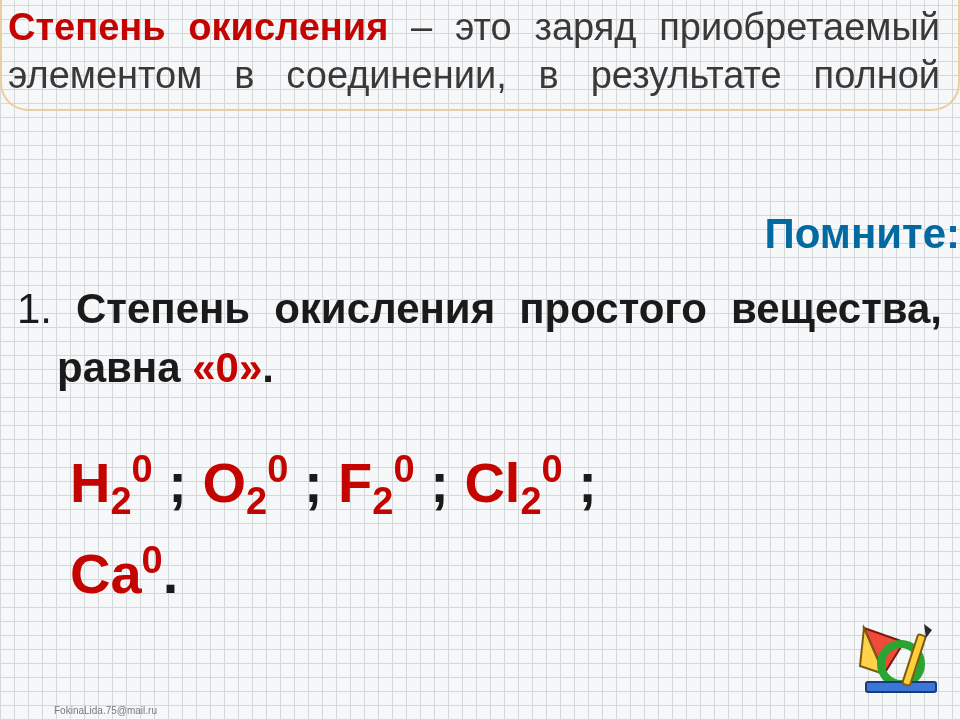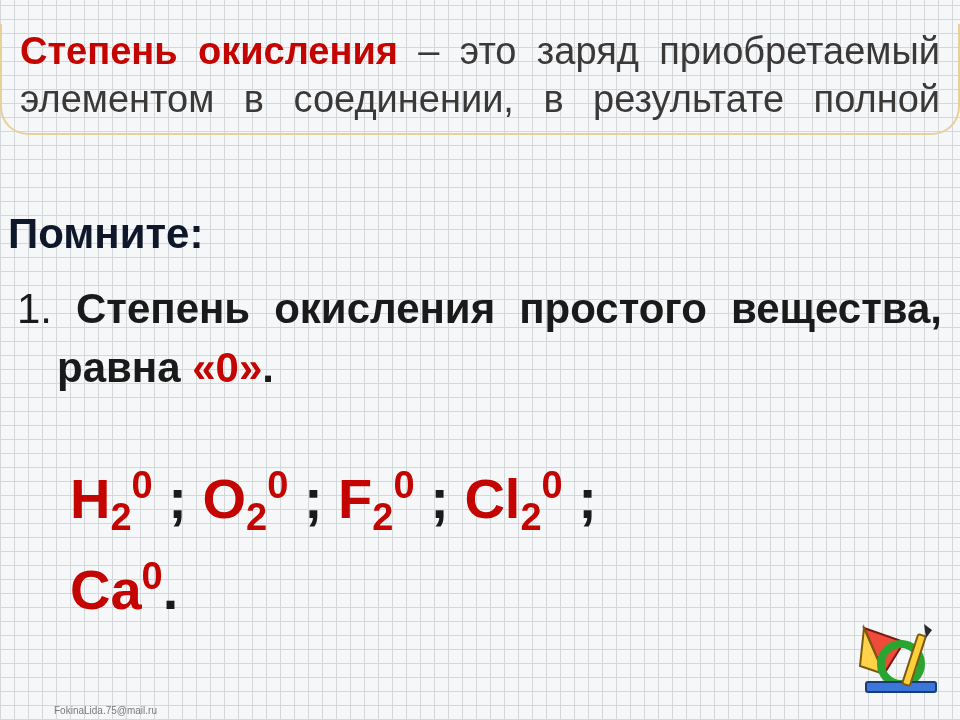--- a/index.html
+++ b/index.html
@@ -9,39 +9,38 @@
     background:
       repeating-linear-gradient(0deg, #d5d8db 0 1px, transparent 1px 14px),
       repeating-linear-gradient(90deg, #d5d8db 0 1px, transparent 1px 14px),
       #f5f7f8;
     position: relative;
   }
 
   .def-box {
     position: absolute;
     top: 0; left: 0; right: 0;
-    padding: 4px 18px 10px 18px;
+    padding: 4px 18px 10px 6px;
     border: 2px solid #e8cf9b;
     border-radius: 0 0 28px 28px;
     border-top: none;
     text-align: justify;
     text-align-last: justify;
     font-size: 38px;
     line-height: 1.25;
     color: #3b3838;
-    margin-top: 24px;
   }
   .def-box .term { color: #c40400; font-weight: 700; }
   .def-box .lastline { text-align-last: left; display:block; }
 
   .remember {
     position: absolute;
     top: 210px; left: 8px; right: 0;
-    text-align: left;
-    color: #0f172a;
+    text-align: right;
+    color: #0369a1;
     font-size: 42px;
     font-weight: 700;
   }
 
   .rule {
     position: absolute;
     top: 280px;
     left: 0; right: 18px;
     padding-left: 57px;
     text-indent: -40px;
@@ -50,21 +49,21 @@
     color: #1a1a1a;
     font-weight: 700;
     text-align: justify;
     text-align-last: left;
   }
   .rule .num { font-weight: 400; }
   .rule .zero { color: #c40400; }
 
   .formulas {
     position: absolute;
-    top: 456px;
+    top: 440px;
     left: 70px;
     right: 50px;
     font-size: 56px;
     font-weight: 700;
     color: #c40400;
     line-height: 1.55;
   }
   .formulas .el { white-space: nowrap; }
   .formulas sub { font-size: 38px; vertical-align: sub; }
   .formulas sup { font-size: 38px; vertical-align: super; }

